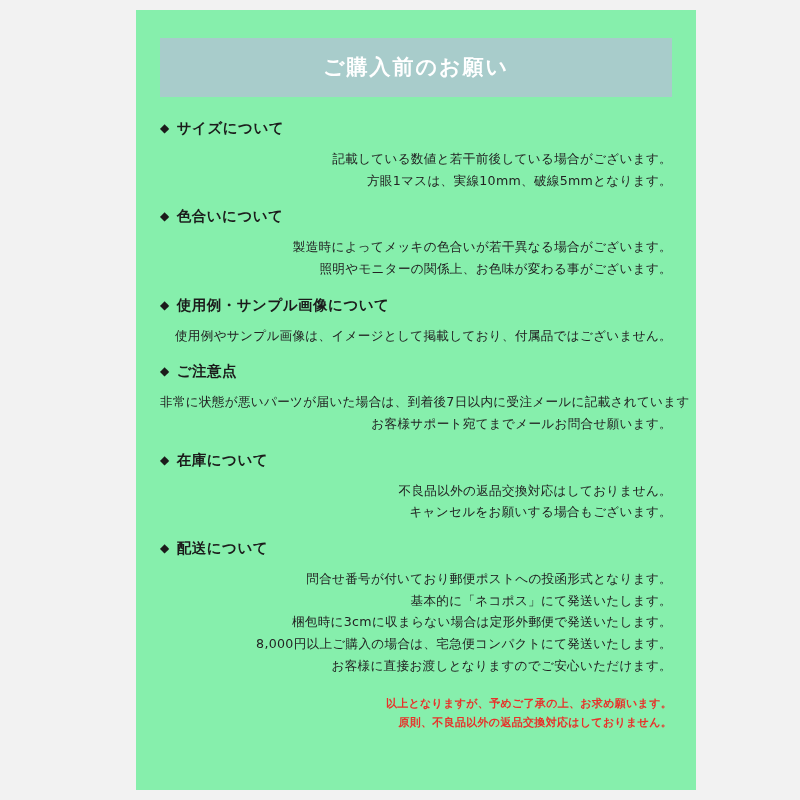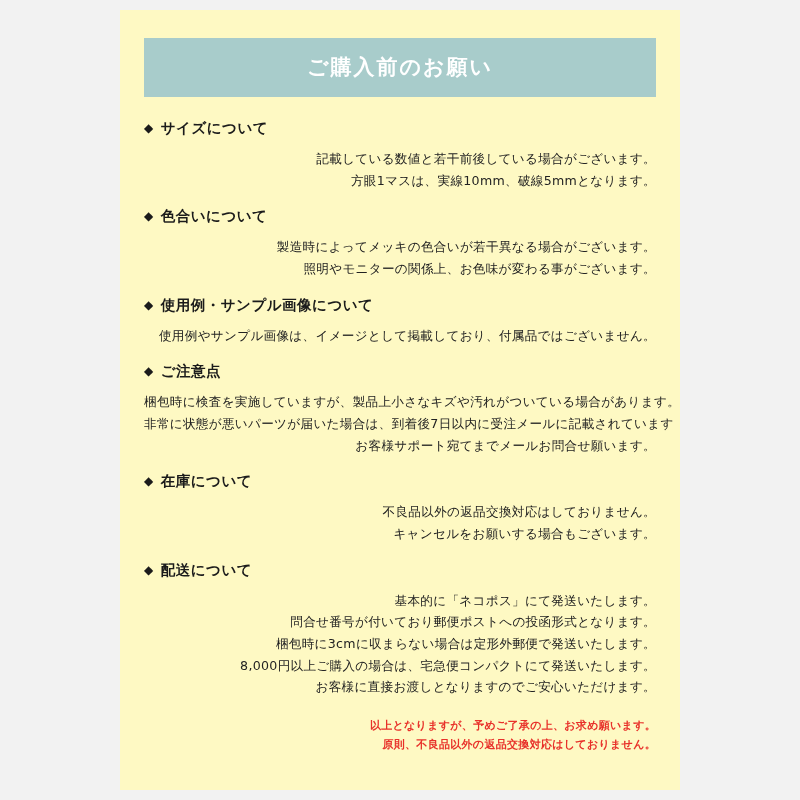--- a/index.html
+++ b/index.html
@@ -8,25 +8,25 @@
   }
   body {
     width: 800px;
     height: 800px;
     background: #f2f2f2;
     font-family: "DejaVu Sans", "Liberation Sans", sans-serif;
     overflow: hidden;
   }
   .page {
     position: absolute;
-    left: 120px;
+    left: 136px;
     top: 10px;
     width: 560px;
     height: 780px;
-    background: #fef9c3;
+    background: #86efac;
     box-sizing: border-box;
   }
   .inner {
     padding: 28px 24px 0 24px;
   }
   .banner {
     background: #a8cccb;
     color: #ffffff;
     text-align: center;
     font-size: 21px;
@@ -97,39 +97,38 @@
       <div class="sec-head">
         <span class="diamond">◆</span><span>使用例・サンプル画像について</span>
       </div>
       <div class="line">使用例やサンプル画像は、イメージとして掲載しており、付属品ではございません。</div>
     </div>
 
     <div class="section">
       <div class="sec-head">
         <span class="diamond">◆</span><span>ご注意点</span>
       </div>
-      <div class="line">梱包時に検査を実施していますが、製品上小さなキズや汚れがついている場合があります。</div>
       <div class="line">非常に状態が悪いパーツが届いた場合は、到着後7日以内に受注メールに記載されています</div>
       <div class="line">お客様サポート宛てまでメールお問合せ願います。</div>
     </div>
 
     <div class="section">
       <div class="sec-head">
         <span class="diamond">◆</span><span>在庫について</span>
       </div>
       <div class="line">不良品以外の返品交換対応はしておりません。</div>
       <div class="line">キャンセルをお願いする場合もございます。</div>
     </div>
 
     <div class="section">
       <div class="sec-head">
         <span class="diamond">◆</span><span>配送について</span>
       </div>
+      <div class="line">問合せ番号が付いており郵便ポストへの投函形式となります。</div>
       <div class="line">基本的に「ネコポス」にて発送いたします。</div>
-      <div class="line">問合せ番号が付いており郵便ポストへの投函形式となります。</div>
       <div class="line">梱包時に3cmに収まらない場合は定形外郵便で発送いたします。</div>
       <div class="line">8,000円以上ご購入の場合は、宅急便コンパクトにて発送いたします。</div>
       <div class="line">お客様に直接お渡しとなりますのでご安心いただけます。</div>
     </div>
 
     <div class="footer-note">
       <div class="line">以上となりますが、予めご了承の上、お求め願います。</div>
       <div class="line">原則、不良品以外の返品交換対応はしておりません。</div>
     </div>
 

